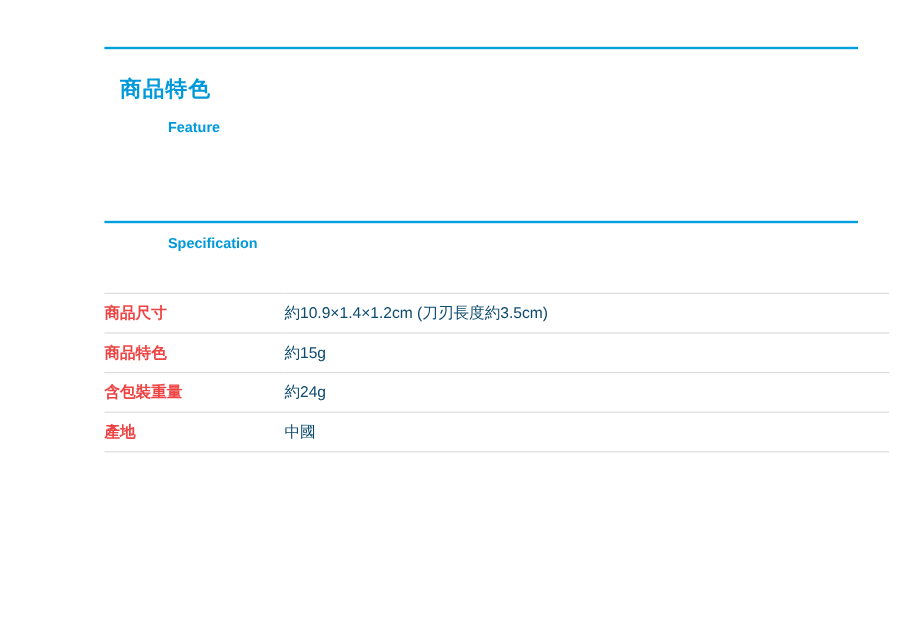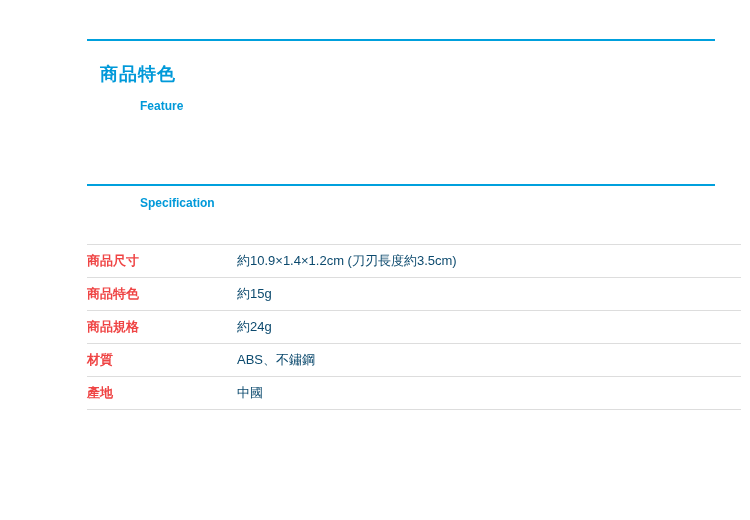--- a/index.html
+++ b/index.html
@@ -90,26 +90,22 @@
     <tbody>
         <tr>
       <td class="label">商品尺寸</td>
       <td>約10.9×1.4×1.2cm (刀刃長度約3.5cm)</td>
     </tr>
     <tr>
       <td class="label">商品特色</td>
       <td>約15g</td>
     </tr>
     <tr>
-      <td class="label">商品規格</td>
+      <td class="label">含包裝重量</td>
       <td>約24g</td>
-    </tr>
-    <tr>
-      <td class="label">材質</td>
-      <td>ABS、不鏽鋼</td>
     </tr>
     <tr>
       <td class="label">產地</td>
       <td>中國</td>
     </tr>
   </tbody>
     </table>
 
 </div>
 

